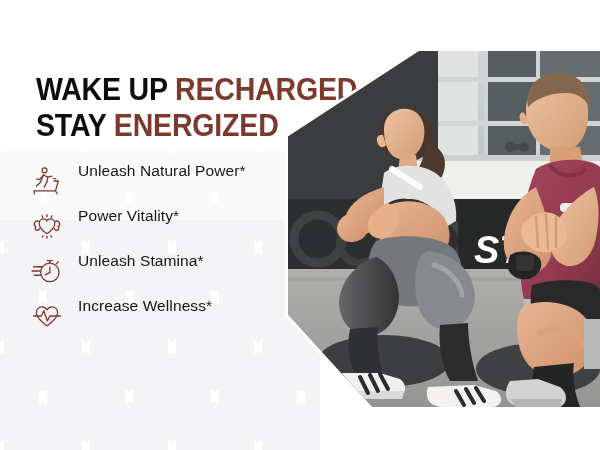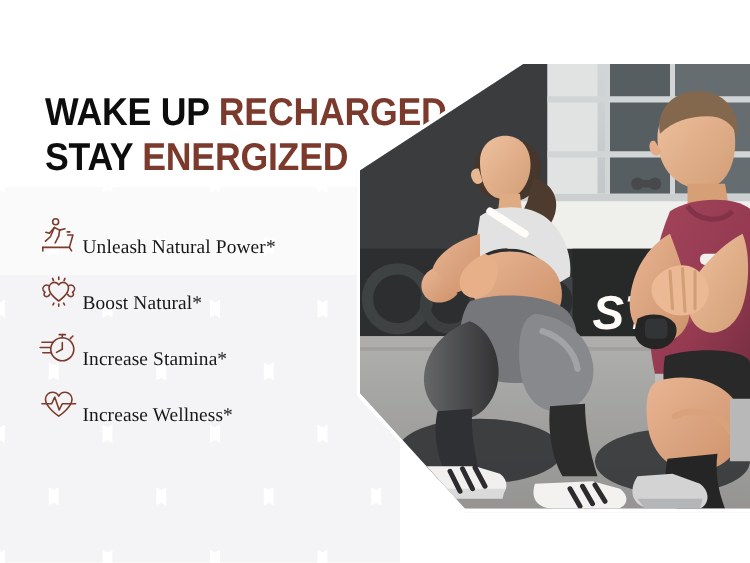--- a/index.html
+++ b/index.html
@@ -47,23 +47,23 @@
   .hl-accent{ color:#7b3a2c; }
 
   
   .benefits {
     position:absolute;
     left:28px; top:162px;
     width:270px;
   }
   .benefit-row {
     display:flex;
-    align-items:flex-end;
+    align-items:flex-start;
     height:45px;
-    font-family:Liberation Serif, serif;
+    gap:12px;
   }
   .benefit-icon {
     width:38px; height:38px;
     flex:0 0 38px;
     display:flex; align-items:center; justify-content:center;
   }
   .benefit-icon svg { display:block; }
   .benefit-label {
     font-size:15.5px;
     color:#171717;
@@ -150,38 +150,38 @@
           <path d="M12.5 17.5 C10 16.5 7.5 17.5 6.5 19.5 C5.5 21.5 6.5 24 8.5 25 C7 26.5 7 28.5 8.5 29.5 C10.5 31 13 29.5 13.8 27.5"></path>
           <path d="M35.5 17.5 C38 16.5 40.5 17.5 41.5 19.5 C42.5 21.5 41.5 24 39.5 25 C41 26.5 41 28.5 39.5 29.5 C37.5 31 35 29.5 34.2 27.5"></path>
           <path d="M17 9.5 L18 12"></path>
           <path d="M24 8 L24 10.8"></path>
           <path d="M31 9.5 L30 12"></path>
           <path d="M17.5 39.5 L18.5 37.5"></path>
           <path d="M24 41 L24 38.5"></path>
           <path d="M30.5 39.5 L29.5 37.5"></path>
         </svg>
       </span>
-      <span class="benefit-label">Boost Natural*</span>
+      <span class="benefit-label">Power Vitality*</span>
     </div>
 
     <div class="benefit-row">
       <span class="benefit-icon">
         <svg width="34" height="34" viewBox="0 0 48 48" fill="none" stroke="#7b3a2c" stroke-width="1.8" stroke-linecap="round" stroke-linejoin="round">
           <circle cx="28" cy="26" r="13"></circle>
           <path d="M28 26 L28 18.5"></path>
           <path d="M28 26 L21.5 29.5"></path>
           <path d="M24.5 9.5 H31.5"></path>
           <path d="M28 9.5 V13"></path>
           <path d="M37 14 L40 11"></path>
           <path d="M5 18 H17"></path>
           <path d="M3 24 H14"></path>
           <path d="M6 30 H15"></path>
         </svg>
       </span>
-      <span class="benefit-label">Increase Stamina*</span>
+      <span class="benefit-label">Unleash Stamina*</span>
     </div>
 
     <div class="benefit-row">
       <span class="benefit-icon">
         <svg width="34" height="34" viewBox="0 0 48 48" fill="none" stroke="#7b3a2c" stroke-width="1.8" stroke-linecap="round" stroke-linejoin="round">
           <path d="M24 38 C24 38 9 28 9 19 C9 14.3 12.7 11 16.8 11 C19.8 11 22.7 12.8 24 15.4 C25.3 12.8 28.2 11 31.2 11 C35.3 11 39 14.3 39 19 C39 28 24 38 24 38 Z"></path>
           <path d="M5 24 H16 L19.5 16.5 L24.5 31 L28 24 H43"></path>
         </svg>
       </span>
       <span class="benefit-label">Increase Wellness*</span>

